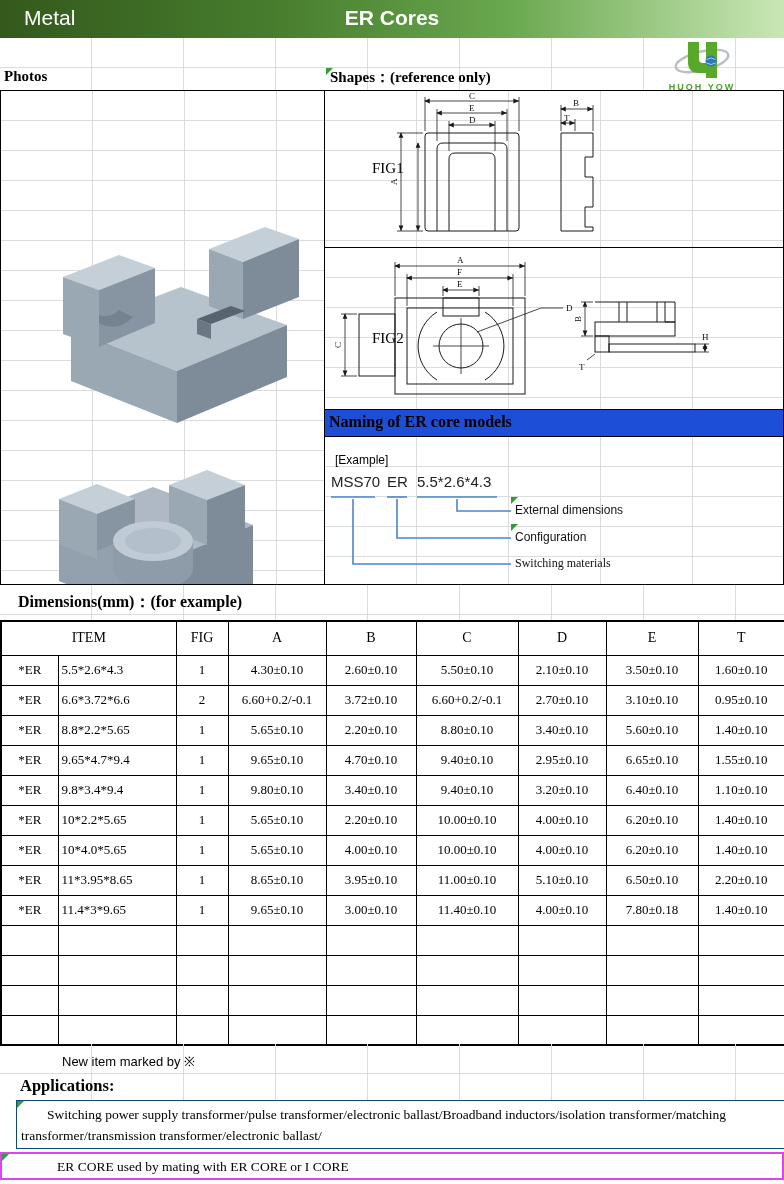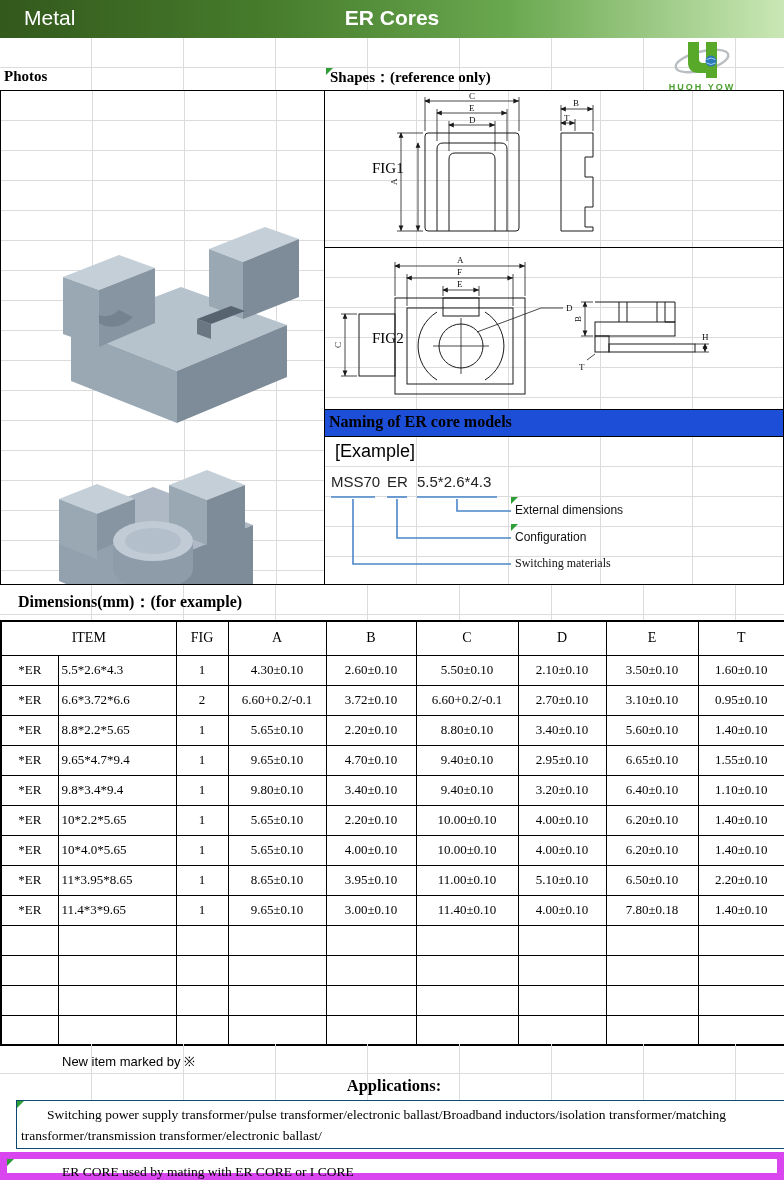--- a/index.html
+++ b/index.html
@@ -29,44 +29,44 @@
 
   .main-left { position:absolute; left:0; top:90px; width:325px; height:495px; border:1px solid #000; }
   .figbox { position:absolute; left:324px; width:460px; border:1px solid #000; }
   .fig1-box { top:90px; height:158px; }
   .fig2-box { top:248px; height:162px; border-top:none; }
   .fig-label { position:absolute; left:372px; font-size:15px; }
   .naming-head { position:absolute; left:324px; top:410px; width:460px; height:27px;
     border:1px solid #000; border-top:none; font-weight:bold; font-size:16px; padding:3px 0 0 4px; background:#1d4ed8; }
   .naming-body { position:absolute; left:324px; top:437px; width:460px; height:148px;
     border:1px solid #000; border-top:none; }
-  .example-bracket { position:absolute; left:10px; top:4px; font-family:"Liberation Sans",sans-serif; font-size:18px; }
+  .example-bracket { position:absolute; left:10px; top:16px; font-family:"Liberation Sans",sans-serif; font-size:12px; }
   .model-part { position:absolute; top:36px; font-family:"Liberation Sans",sans-serif; font-size:15px; color:#222; }
   .callout { position:absolute; font-family:"Liberation Sans",sans-serif; font-size:12px; color:#111; }
   .callout.serif { font-family:"Liberation Serif",serif; }
 
   .dims-title { position:absolute; left:0; top:585px; width:784px; height:35px;
     font-weight:bold; font-size:16px; padding:7px 0 0 18px; }
 
   table.dims { position:absolute; left:0; top:620px; width:784px; border-collapse:collapse;
     table-layout:fixed; border:2px solid #000; }
   table.dims th, table.dims td { border:1px solid #000; text-align:center; font-size:13px;
     height:30px; white-space:nowrap; overflow:hidden; font-weight:normal; }
   table.dims thead th { height:34px; font-size:14px; }
   table.dims td.size { text-align:left; padding-left:3px; }
 
   .note-row { position:absolute; left:0; top:1044px; width:784px; height:32px; }
   .note-text { position:absolute; left:62px; top:8px; font-family:"Liberation Sans",sans-serif; font-size:13px; }
 
   .apps-title { position:absolute; left:0; top:1076px; width:784px; height:24px;
-    font-weight:bold; font-size:16.5px; padding-left:4px;text-align:center; }
+    font-weight:bold; font-size:16.5px; padding-left:20px; }
   .apps-box { position:absolute; left:16px; top:1100px; width:784px; height:49px; border:1px solid #0c4a6e;
     font-size:13.5px; padding:3px 6px 0 4px; line-height:21px; }
   .apps-box p { text-indent:26px; }
-  .mating-box { position:absolute; left:0; top:1152px; width:784px; height:28px; border:7px solid #d946ef;
+  .mating-box { position:absolute; left:0; top:1152px; width:784px; height:28px; border:2px solid #d946ef;
     font-size:13.5px; padding-left:55px; line-height:25px; }
 
   .tri { position:absolute; width:0; height:0; border-top:7px solid #2e9e36; border-right:7px solid transparent; }
 
   svg .ln { stroke:#1a1a1a; stroke-width:1; fill:none; }
   svg .dimln { stroke:#1a1a1a; stroke-width:0.8; fill:none; }
   svg text.dim { font-family:"Liberation Serif",serif; font-size:9px; fill:#111; }
   svg .blue { stroke:#4a86c8; stroke-width:1.6; fill:none; }
 </style>
 </head>

